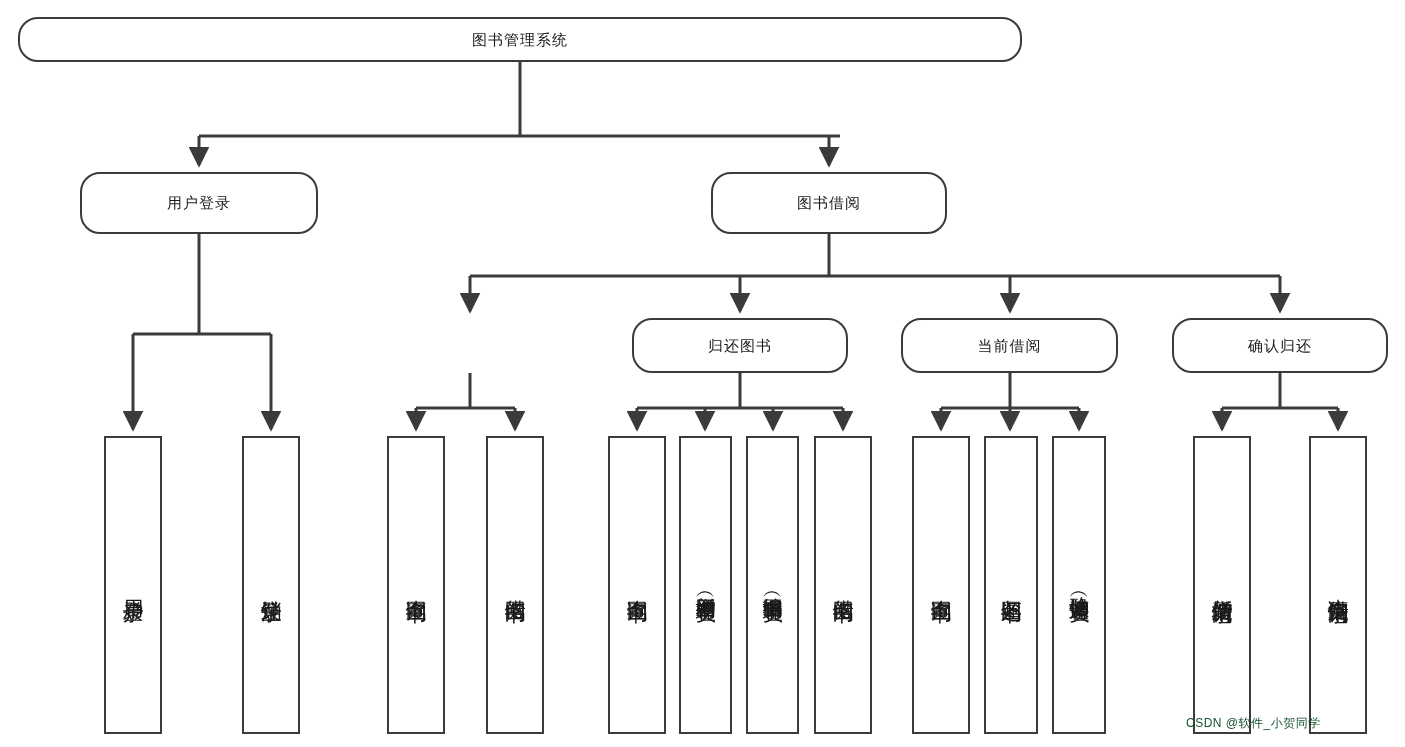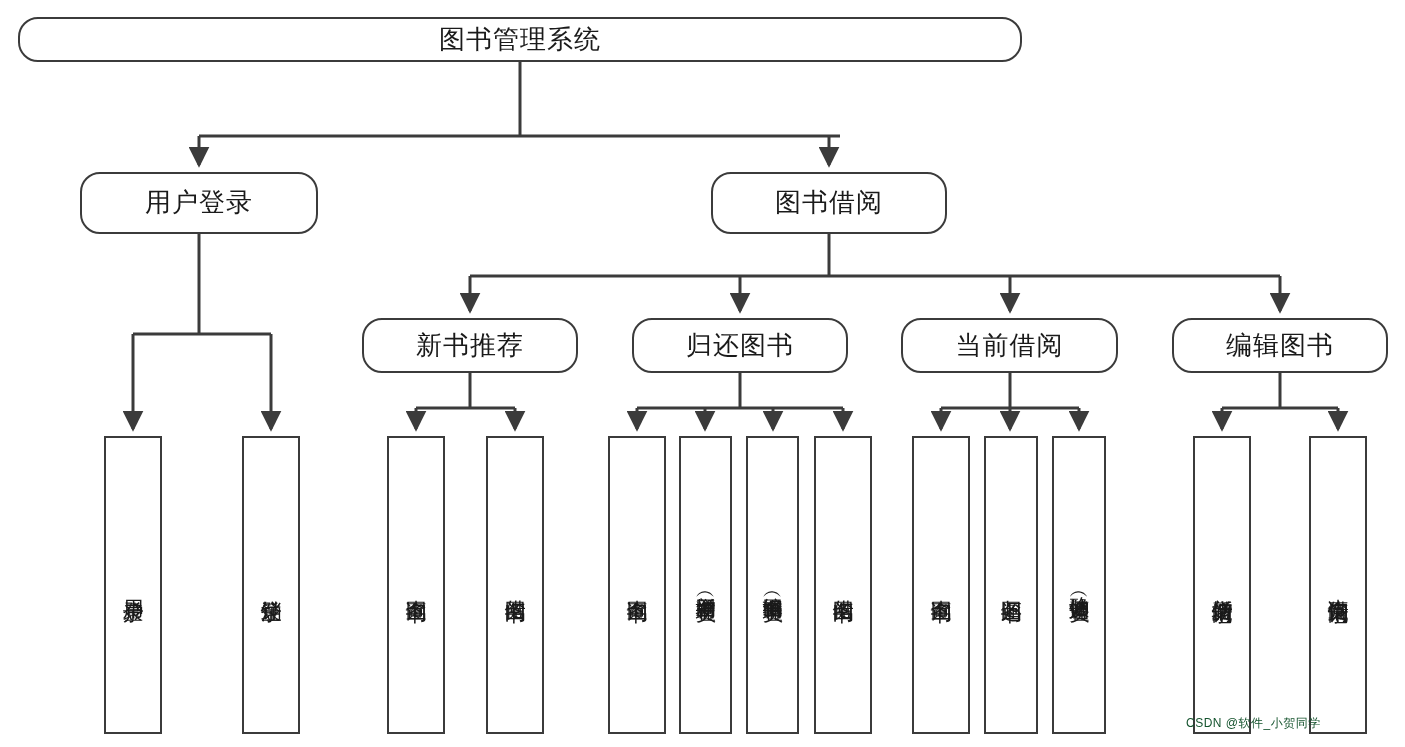--- a/index.html
+++ b/index.html
@@ -30,21 +30,21 @@
     box-sizing: border-box;
     border: 2.5px solid #3b3b3b;
     background: #ffffff;
     color: #1a1a1a;
     display: flex;
     align-items: center;
     justify-content: center;
     text-align: center;
   }
   .node.h {
-    font-size: 26px;
+    font-size: 15px;
     line-height: 1.2;
     letter-spacing: 1px;
     border-radius: 20px;
   }
   .node.leaf {
     font-size: 21px;
     letter-spacing: 1px;
     writing-mode: vertical-rl;
     text-orientation: upright;
     align-items: center;
@@ -121,24 +121,23 @@
       <path d="M 1222 408 L 1222 429" marker-end="url(#arrow)"></path>
       <path d="M 1338 408 L 1338 429" marker-end="url(#arrow)"></path>
     </g>
   </svg>
 
   <div class="node h" style="left:18px; top:17px; width:1004px; height:45px;">图书管理系统</div>
 
   <div class="node h" style="left:80px; top:172px; width:238px; height:62px;">用户登录</div>
   <div class="node h" style="left:711px; top:172px; width:236px; height:62px;">图书借阅</div>
 
-  <div class="node h" style="left:362px; top:318px; width:216px; height:55px;">新书推荐</div>
   <div class="node h" style="left:632px; top:318px; width:216px; height:55px;">归还图书</div>
   <div class="node h" style="left:901px; top:318px; width:217px; height:55px;">当前借阅</div>
-  <div class="node h" style="left:1172px; top:318px; width:216px; height:55px;">编辑图书</div>
+  <div class="node h" style="left:1172px; top:318px; width:216px; height:55px;">确认归还</div>
 
   <div class="node leaf" style="left:104px; top:436px; width:58px; height:298px;">
     <span class="vtext">用户登录</span>
   </div>
   <div class="node leaf" style="left:242px; top:436px; width:58px; height:298px;">
     <span class="vtext">注销登录</span>
   </div>
 
   <div class="node leaf" style="left:387px; top:436px; width:58px; height:298px;">
     <span class="vtext">查询图书</span>

